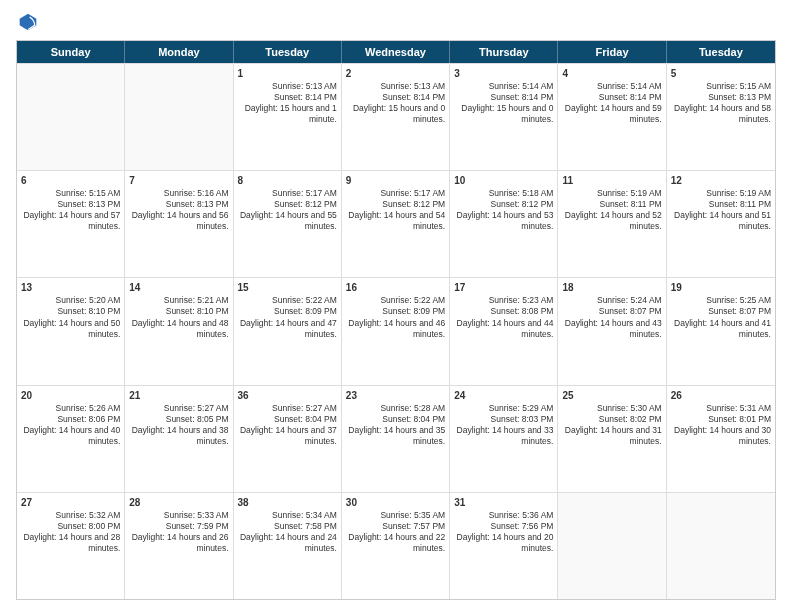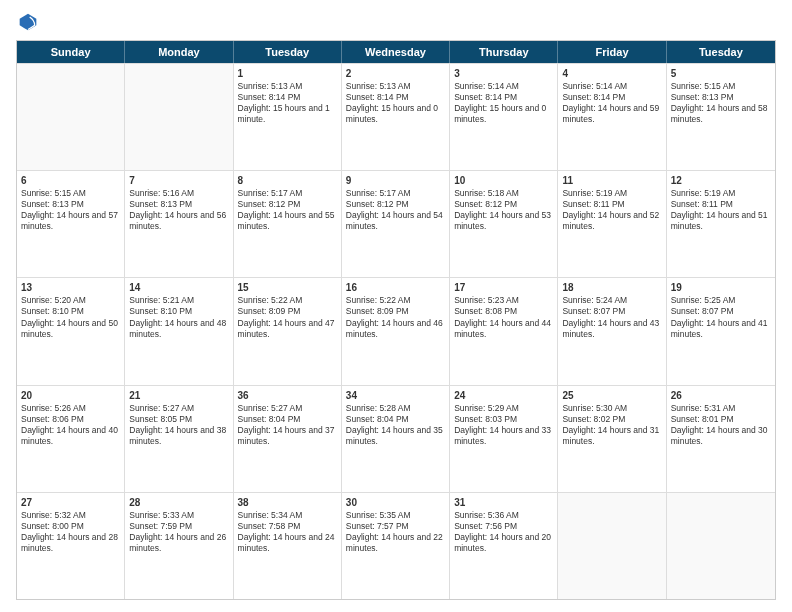--- a/index.html
+++ b/index.html
@@ -99,20 +99,21 @@
     .cal-cell.empty { background: #f9f9f9; }
     .cal-cell .day-num {
       font-size: 10px;
       font-weight: bold;
       display: block;
       margin-bottom: 1px;
     }
     .cal-cell .info {
       font-size: 8.5px;
       color: #333;
+      text-align: right;
     }
   </style>
 </head>
 <body>
 
 <div class="page">
   <div class="header">
     <div class="logo">
       <div>
         <div style="display:flex;align-items:center;">
@@ -233,21 +234,21 @@
           </div>
           <div class="cal-cell">
             <span class="day-num">21</span>
             <div class="info">Sunrise: 5:27 AM<br>Sunset: 8:05 PM<br>Daylight: 14 hours and 38 minutes.</div>
           </div>
           <div class="cal-cell">
             <span class="day-num">36</span>
             <div class="info">Sunrise: 5:27 AM<br>Sunset: 8:04 PM<br>Daylight: 14 hours and 37 minutes.</div>
           </div>
           <div class="cal-cell">
-            <span class="day-num">34</span>
+            <span class="day-num">23</span>
             <div class="info">Sunrise: 5:28 AM<br>Sunset: 8:04 PM<br>Daylight: 14 hours and 35 minutes.</div>
           </div>
           <div class="cal-cell">
             <span class="day-num">24</span>
             <div class="info">Sunrise: 5:29 AM<br>Sunset: 8:03 PM<br>Daylight: 14 hours and 33 minutes.</div>
           </div>
           <div class="cal-cell">
             <span class="day-num">25</span>
             <div class="info">Sunrise: 5:30 AM<br>Sunset: 8:02 PM<br>Daylight: 14 hours and 31 minutes.</div>
           </div>

